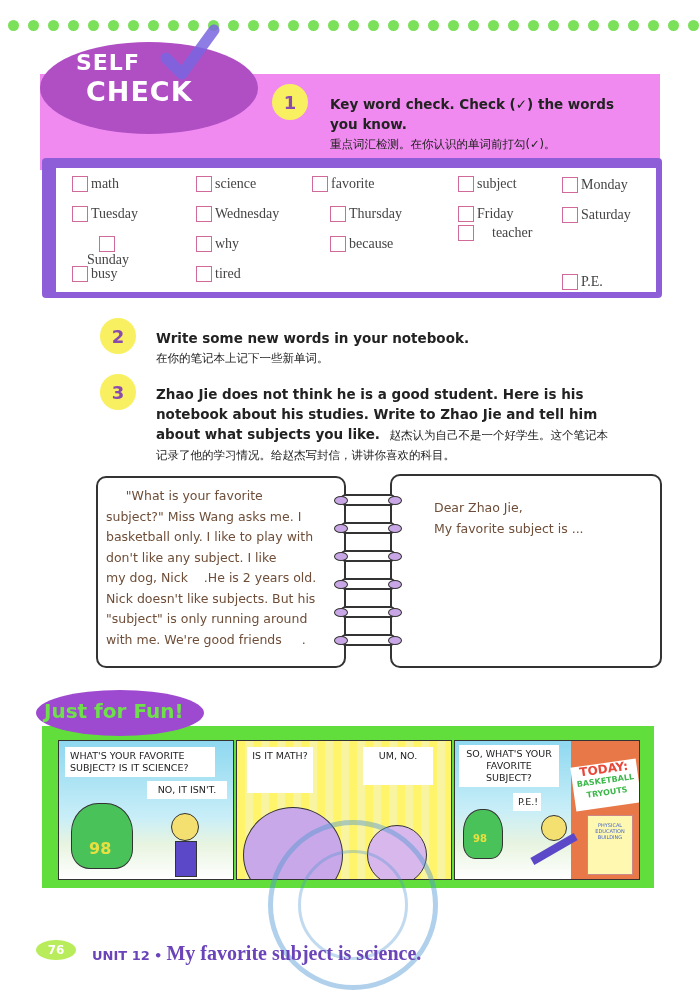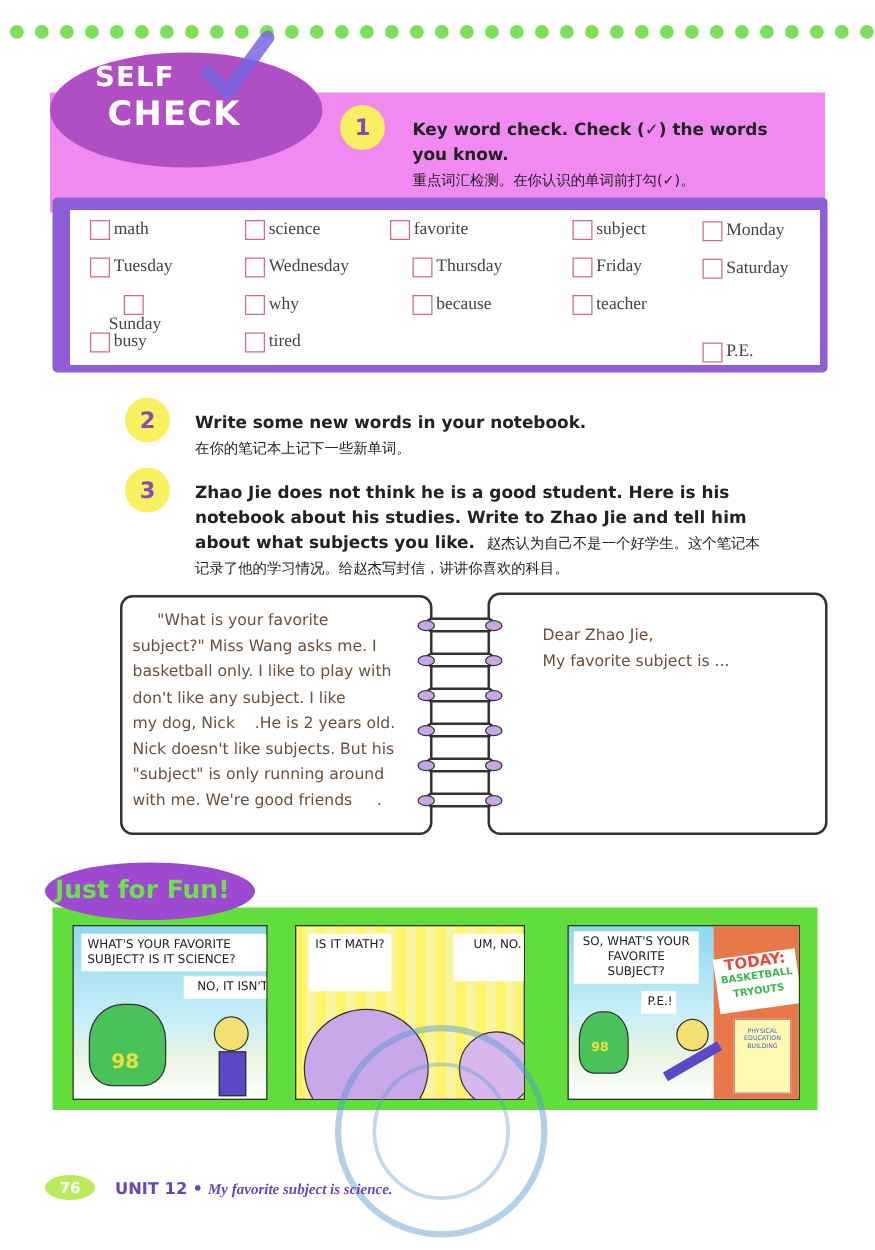--- a/index.html
+++ b/index.html
@@ -30,21 +30,21 @@
 
   .fun-oval { position: absolute; left: 36px; top: 690px; width: 168px; height: 46px; border-radius: 50%; background: #9e4ad0; }
   .fun-title { position: absolute; left: 44px; top: 699px; font-weight: 900; font-size: 20px; color: #6ee04a; font-family: "DejaVu Sans", sans-serif; }
   .comic-frame { position: absolute; left: 42px; top: 726px; width: 612px; height: 162px; background: #62de3c; }
   .panel { position: absolute; top: 740px; height: 140px; border: 1.5px solid #333; overflow: hidden; }
   .bubble { position: absolute; background: #fff; font-family: "DejaVu Sans", sans-serif; font-size: 9.5px; color: #222; text-align: center; line-height: 12px; padding: 3px 5px; }
 
   .footer-badge { position: absolute; left: 36px; top: 940px; width: 40px; height: 20px; border-radius: 50%; background: #b8ec5a; color: #fff; font-weight: 900; font-size: 12px; display:flex; align-items:center; justify-content:center; font-family: "DejaVu Sans", sans-serif; }
   .footer-text { position: absolute; left: 92px; top: 942px; color: #6a44b8; font-size: 15px; }
   .footer-unit { font-family: "DejaVu Sans", sans-serif; font-weight: 900; font-size: 13px; }
-  .footer-title { font-family: "Liberation Serif", serif; font-weight: bold; font-size: 12px; font-style: italic; }
+  .footer-title { font-family: "Liberation Serif", serif; font-weight: bold; font-size: 20px; }
   .stamp { position: absolute; left: 268px; top: 820px; width: 170px; height: 170px; border: 5px solid rgba(80,150,210,0.45); border-radius: 50%; }
   .stamp-inner { position: absolute; left: 298px; top: 850px; width: 110px; height: 110px; border: 3px solid rgba(80,150,210,0.35); border-radius: 50%; }
 </style>
 </head>
 <body>
 
 <div class="dots" id="dots">
     <span class="dot"></span>
     <span class="dot"></span>
     <span class="dot"></span>
@@ -149,21 +149,21 @@
     <span>Sunday</span>
   </div>
 <div class="word" style="left:196px;top:236px;">
     <span class="cb"></span>
     <span>why</span>
   </div>
 <div class="word" style="left:330px;top:236px;">
     <span class="cb"></span>
     <span>because</span>
   </div>
-<div class="word" style="left:458px;top:236px;">
+<div class="word" style="left:458px;top:225px;gap:15px;">
     <span class="cb"></span>
     <span>teacher</span>
   </div>
 <div class="word" style="left:562px;top:236px;margin-top:38px;">
     <span class="cb"></span>
     <span>P.E.</span>
   </div>
 
 <div class="word" style="left:72px;top:266px;">
     <span class="cb"></span>
@@ -223,30 +223,30 @@
   </div>
 <div class="note-text" style="left:434px;top:498px;width:230px;" id="right-notes">
     <div style="white-space: pre;">Dear Zhao Jie,</div>
     <div style="white-space: pre;">My favorite subject is ...</div>
   </div>
 
 <div class="comic-frame"></div>
 <div class="fun-oval"></div>
 <div class="fun-title">Just for Fun!</div>
 
-<div class="panel" style="left:58px;width:156px;background:linear-gradient(#8ed8f0 0%,#c8eef8 55%,#e8f4e0 75%,#fff 100%);">
+<div class="panel" style="left:58px;width:176px;background:linear-gradient(#8ed8f0 0%,#c8eef8 55%,#e8f4e0 75%,#fff 100%);">
   <div class="bubble" style="left:6px;top:6px;width:150px;text-align:left;">WHAT'S YOUR FAVORITE SUBJECT? IS IT SCIENCE?</div>
   <div class="bubble" style="left:88px;top:40px;width:80px;">NO, IT ISN'T.</div>
   <div style="position:absolute;left:12px;top:62px;width:62px;height:66px;border-radius:44% 44% 30% 30%;background:#4ac25a;border:1.5px solid #333;"></div>
   <div style="position:absolute;left:30px;top:98px;color:#e8e040;font-weight:900;font-size:16px;font-family:'DejaVu Sans',sans-serif;">98</div>
   <div style="position:absolute;left:112px;top:72px;width:28px;height:28px;border-radius:50%;background:#f4e070;border:1.5px solid #333;"></div>
   <div style="position:absolute;left:116px;top:100px;width:22px;height:36px;background:#5a48c8;border:1.5px solid #333;"></div>
 </div>
 
-<div class="panel" style="left:236px;width:184px;background:repeating-linear-gradient(90deg,#fff46a 0 8px,#f8f4a0 8px 16px);">
+<div class="panel" style="left:236px;width:216px;background:repeating-linear-gradient(90deg,#fff46a 0 8px,#f8f4a0 8px 16px);">
   <div class="bubble" style="left:10px;top:6px;width:66px;height:46px;">IS IT MATH?</div>
   <div class="bubble" style="left:126px;top:6px;width:70px;height:38px;">UM, NO.</div>
   <div style="position:absolute;left:6px;top:66px;width:100px;height:96px;border-radius:50%;background:#c8a8e8;border:1.5px solid #333;"></div>
   <div style="position:absolute;left:130px;top:84px;width:60px;height:60px;border-radius:50%;background:#d8b8ec;border:1.5px solid #333;"></div>
 </div>
 
 <div class="panel" style="left:454px;width:186px;background:linear-gradient(#8ed8f0 0%,#c8eef8 50%,#e8f4e0 75%,#fff 100%);">
   <div style="position:absolute;left:116px;top:0;width:70px;height:140px;background:#e87848;"></div>
   <div style="position:absolute;left:118px;top:22px;width:66px;height:44px;background:#fff;transform:rotate(-8deg);text-align:center;font-family:'DejaVu Sans',sans-serif;line-height:12px;">
     <div style="color:#e84838;font-weight:900;font-size:12px;">TODAY:</div>

